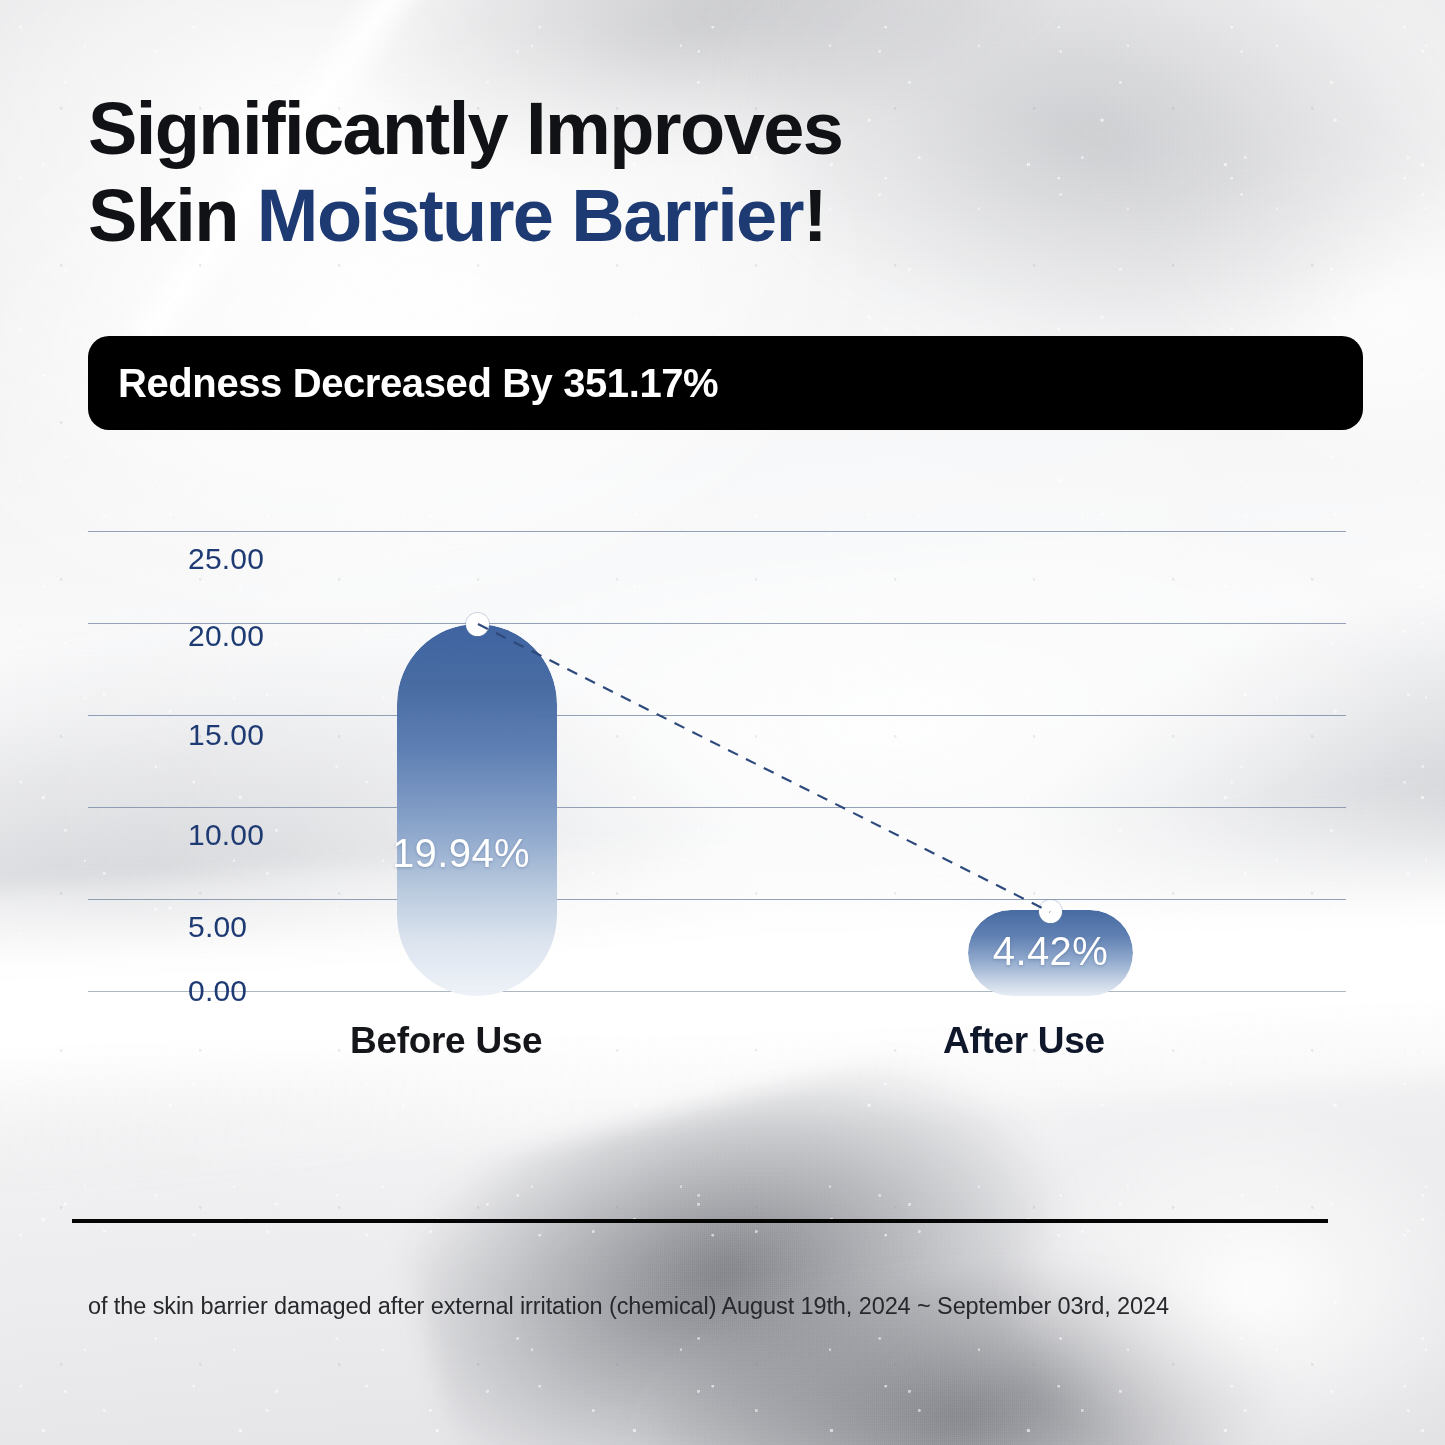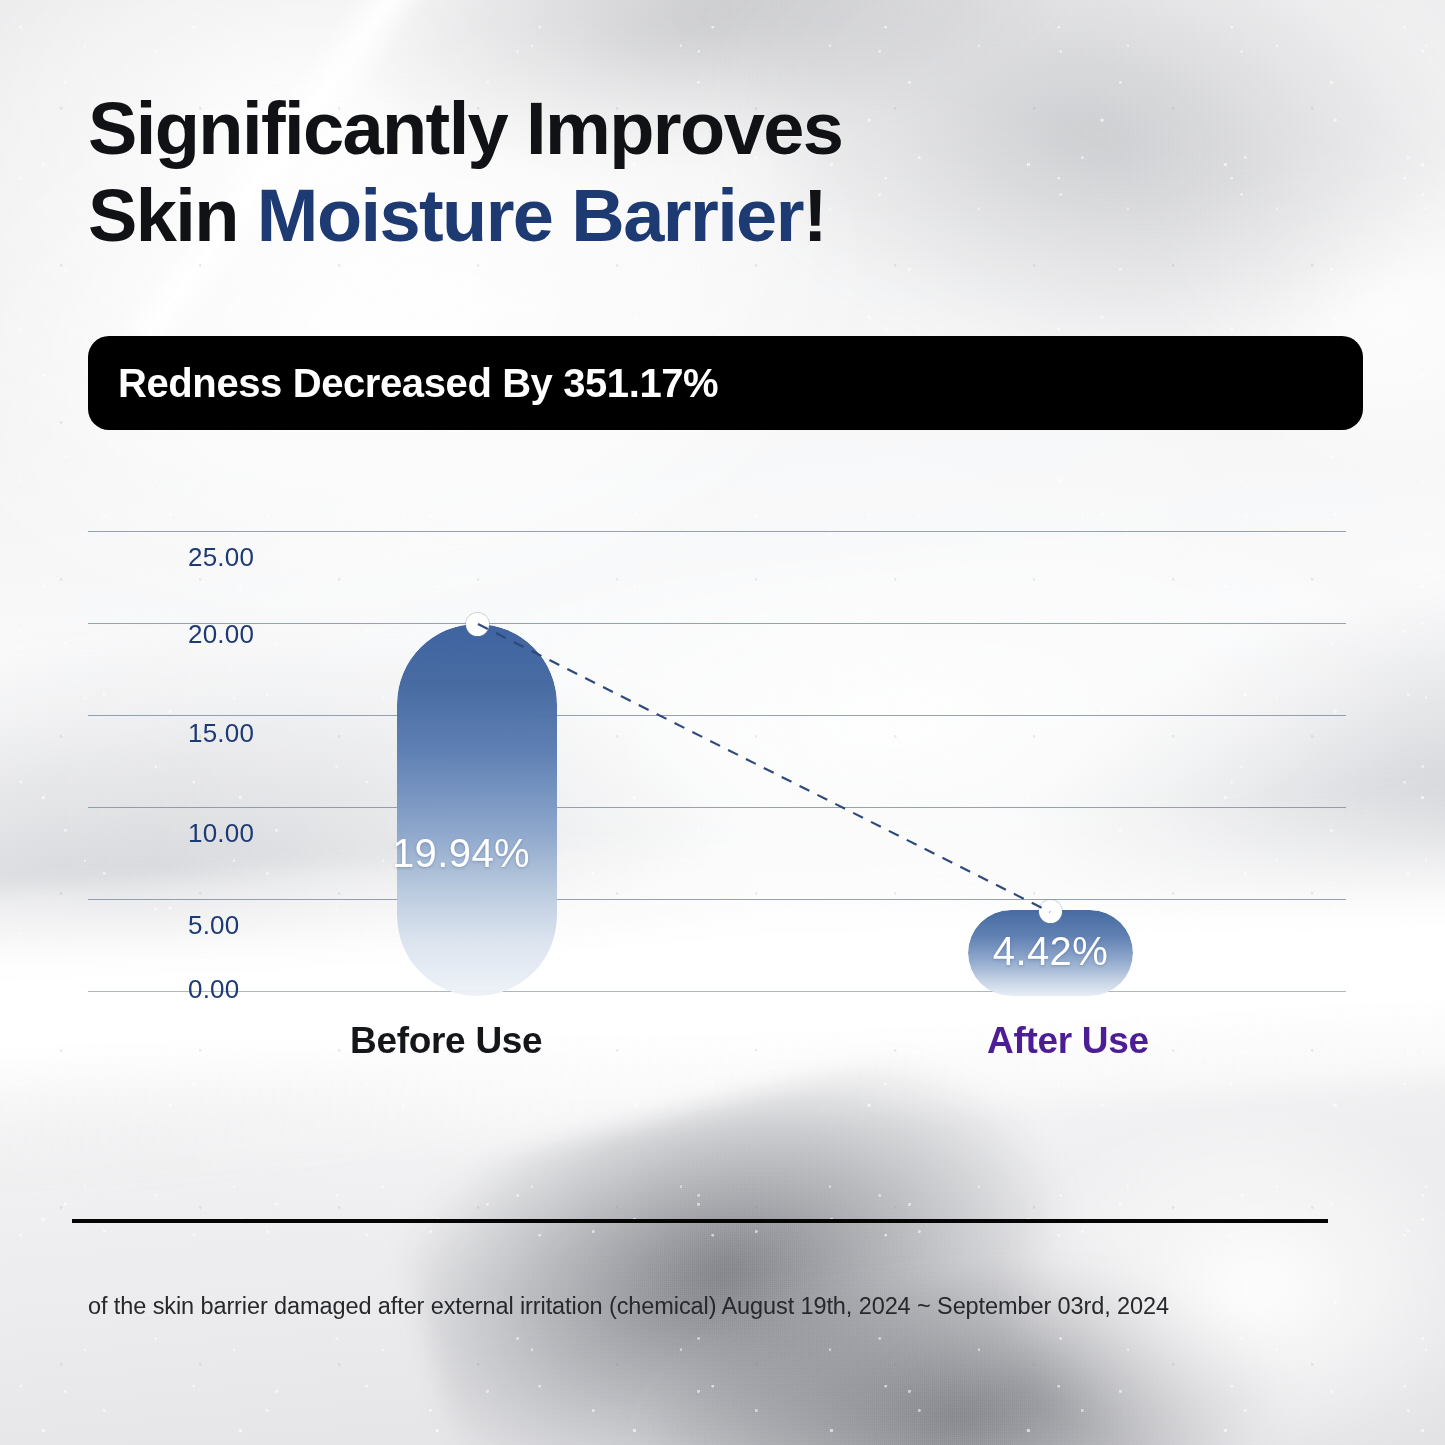--- a/index.html
+++ b/index.html
@@ -125,21 +125,21 @@
   .plot{position:absolute;left:100px;top:19px;right:17px;bottom:49px;}
 
   .gridline{
     position:absolute;left:-100px;right:0;height:1px;
     background:#6c7f9e;opacity:.72;
   }
   .gridline.base{background:#98a4b4;opacity:.8;}
 
   .ytick{
     position:absolute;left:0;width:96px;
-    color:#1e3a73;font-size:26px;letter-spacing:.2px;
+    color:#1e3a73;font-size:30px;letter-spacing:.2px;
     text-align:left;white-space:nowrap;
   }
 
   .bar{
     position:absolute;
     border-radius:82px;
     overflow:hidden;
   }
   .bar .fill{
     position:absolute;inset:0;
@@ -167,21 +167,21 @@
     background:#ffffff;box-shadow:0 0 0 1px rgba(120,140,175,.35);
   }
 
   .connector{position:absolute;inset:0;pointer-events:none;}
 
   .xlabel{
     position:absolute;top:508px;font-size:37px;font-weight:700;
     letter-spacing:-.3px;white-space:nowrap;
   }
   .xlabel.before{color:#14161a;left:262px;}
-  .xlabel.after{color:#4c1d95;left:855px;margin-left:44px;}
+  .xlabel.after{color:#0f172a;left:855px;}
 
   .rule{
     position:absolute;left:72px;top:1219px;width:1256px;height:4px;
     background:#050505;
   }
 
   .footnote{
     position:absolute;left:88px;top:1290px;width:1268px;
     color:#26282c;font-size:23.5px;line-height:1.42;letter-spacing:-.1px;
   }

